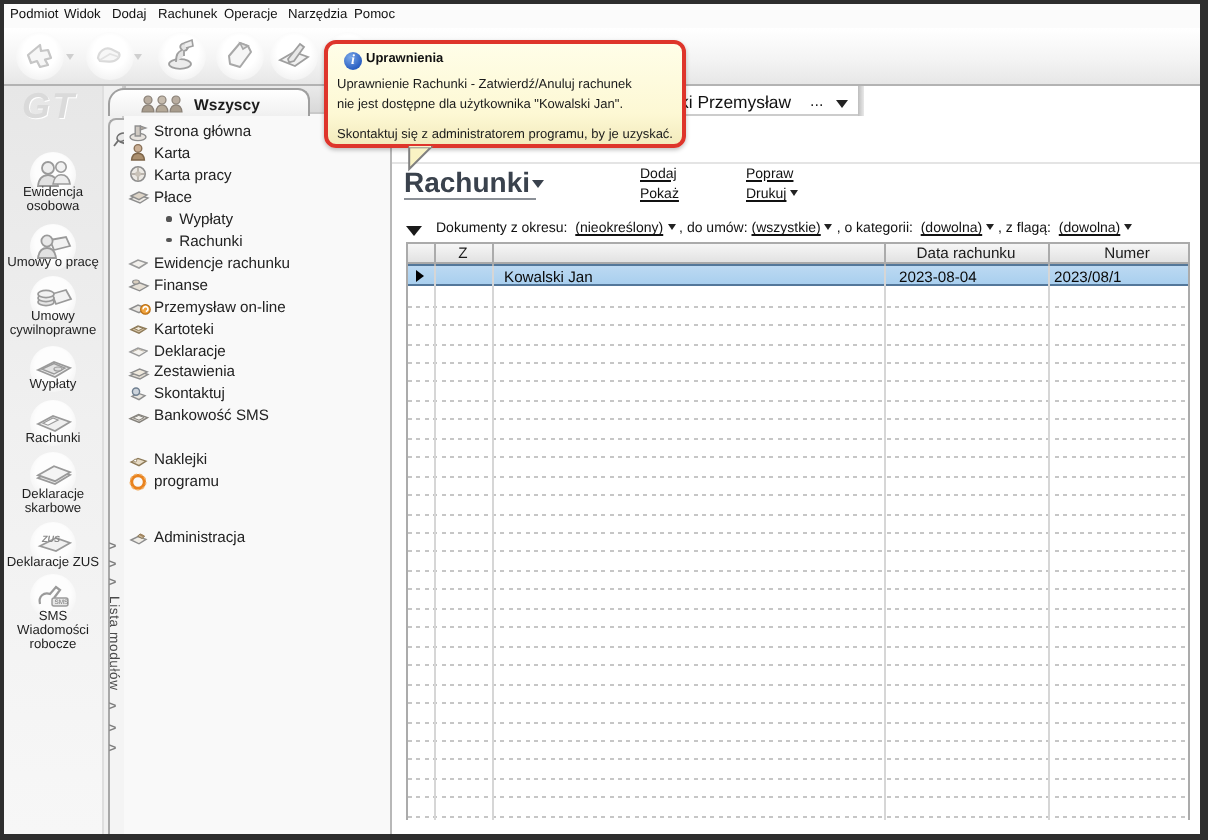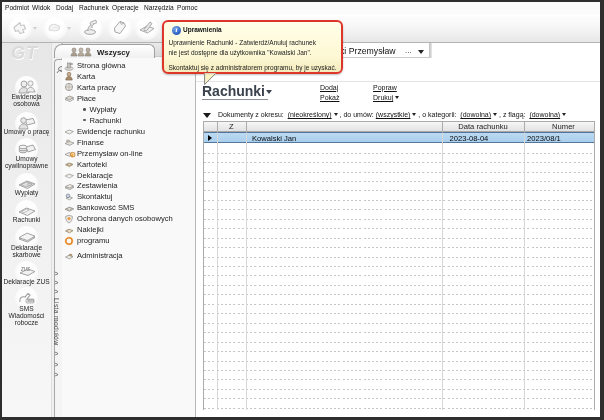--- a/index.html
+++ b/index.html
@@ -340,48 +340,39 @@
       </div>
 <div class="titem" style="top:145.3px;left:2px">
         <span class="ticon">
           <svg width="11" height="10" viewBox="0 0 11 10">
             <path d="M1 6.3 L5.3 4.2 L9.8 5.8 L5.6 8.2 Z" fill="#ddd8cf" stroke="#85827c" stroke-width="0.7"></path>
             <path d="M2.6 5.9 L5.4 4.7 L8 5.8 L5.5 7.1 Z" fill="#f3f1ec" stroke="#85827c" stroke-width="0.5"></path>
           </svg>
         </span>
         <span class="tlab">Bankowość SMS</span>
       </div>
-<div class="titem" style="top:156.3px;left:2px">
-        <span class="ticon">
-          <svg width="10" height="10" viewBox="0 0 10 10">
-            <path d="M5 1.2 L8.4 2.4 C8.4 5.8 7.3 7.8 5 9 C2.7 7.8 1.6 5.8 1.6 2.4 Z" fill="#eceae6" stroke="#8d8d8d" stroke-width="0.7"></path>
-            <circle cx="5" cy="4.6" r="1.5" fill="#e8953a"></circle>
-          </svg>
-        </span>
-        <span class="tlab">Ochrona danych osobowych</span>
-      </div>
 <div class="titem" style="top:167.2px;left:2px">
         <span class="ticon">
           <svg width="10" height="10" viewBox="0 0 10 10">
             <path d="M1.5 6 L5 4.2 L9 5.6 L5.5 7.8 Z" fill="#e8dcc6" stroke="#8d7a58" stroke-width="0.7"></path>
             <circle cx="3.6" cy="5.3" r="0.7" fill="#fff" stroke="#8d7a58" stroke-width="0.4"></circle>
           </svg>
         </span>
         <span class="tlab">Naklejki</span>
       </div>
 <div class="titem" style="top:178.2px;left:2px">
         <span class="ticon">
           <svg width="10" height="10" viewBox="0 0 10 10">
             <circle cx="5" cy="5" r="3.2" fill="none" stroke="#e8821e" stroke-width="1.6"></circle>
             <circle cx="5" cy="5" r="3.9" fill="none" stroke="#f2b066" stroke-width="0.7" stroke-dasharray="1.5 1.2"></circle>
           </svg>
         </span>
         <span class="tlab">programu</span>
       </div>
-<div class="titem" style="top:193px;left:2px">
+<div class="titem" style="top:206px;left:2px">
         <span class="ticon">
           <svg width="10" height="10" viewBox="0 0 10 10">
             <path d="M1.5 6 L5 4.3 L9 5.7 L5.5 7.9 Z" fill="#efece6" stroke="#8d8d8d" stroke-width="0.7"></path>
             <path d="M6 3 L8.3 4.2 L7 5.2 L4.8 4.1 Z" fill="#cdbba0" stroke="#8d7a58" stroke-width="0.5"></path>
             <path d="M6 3.2 L8 4.2" stroke="#a2855f" stroke-width="1" fill="none"></path>
           </svg>
         </span>
         <span class="tlab">Administracja</span>
       </div>
   </div>

